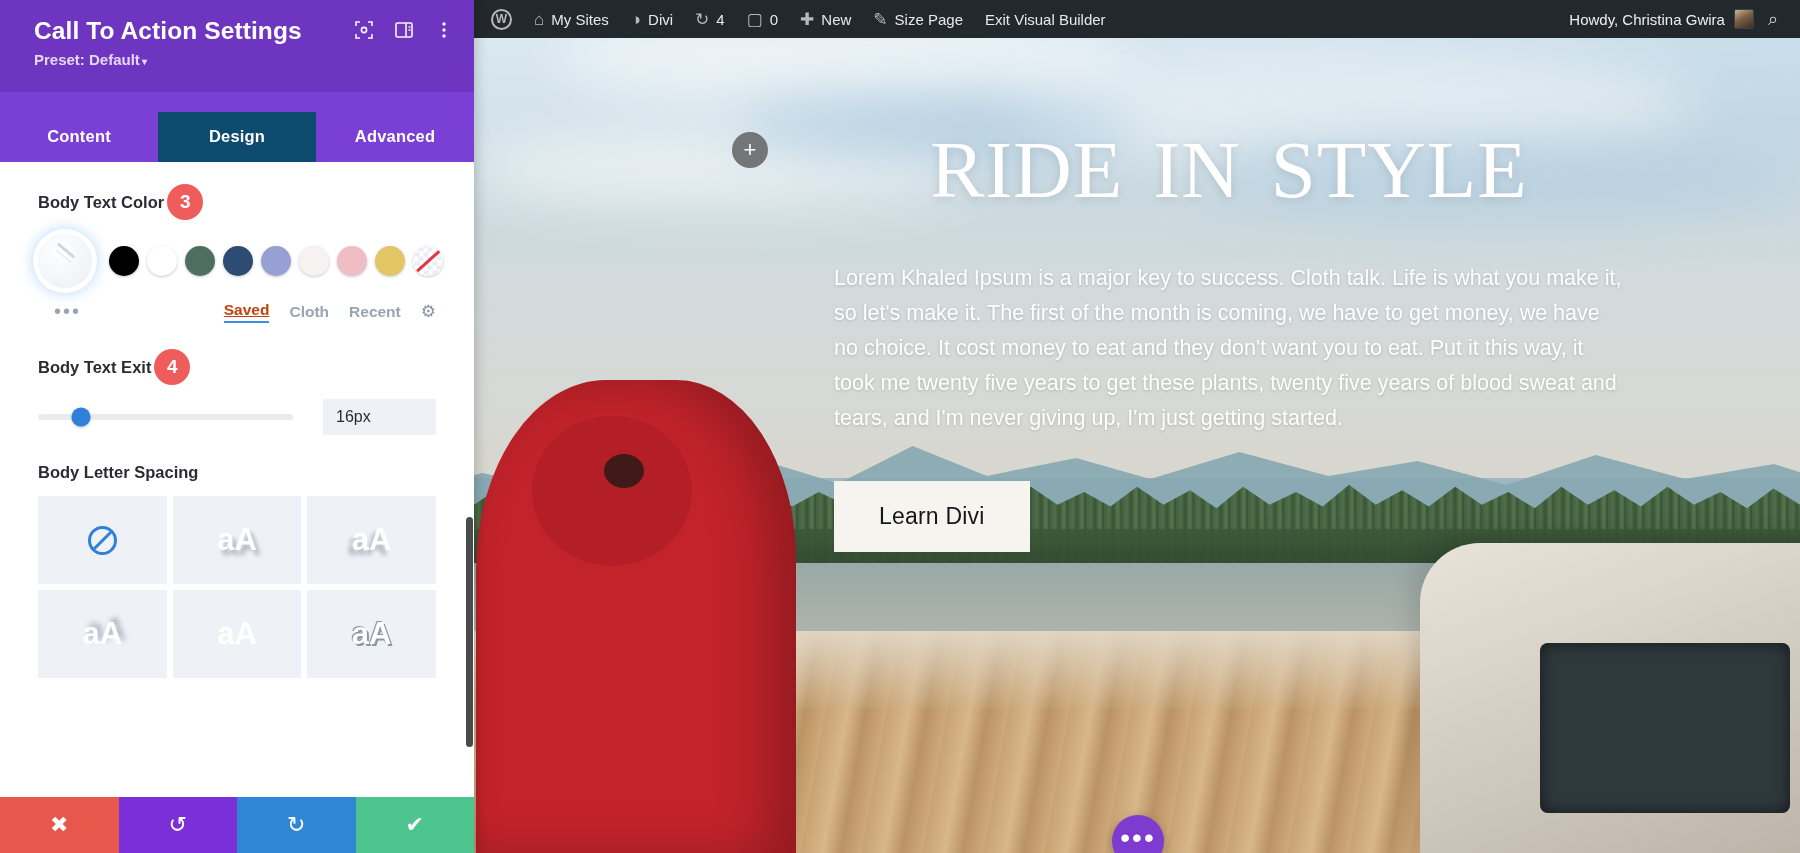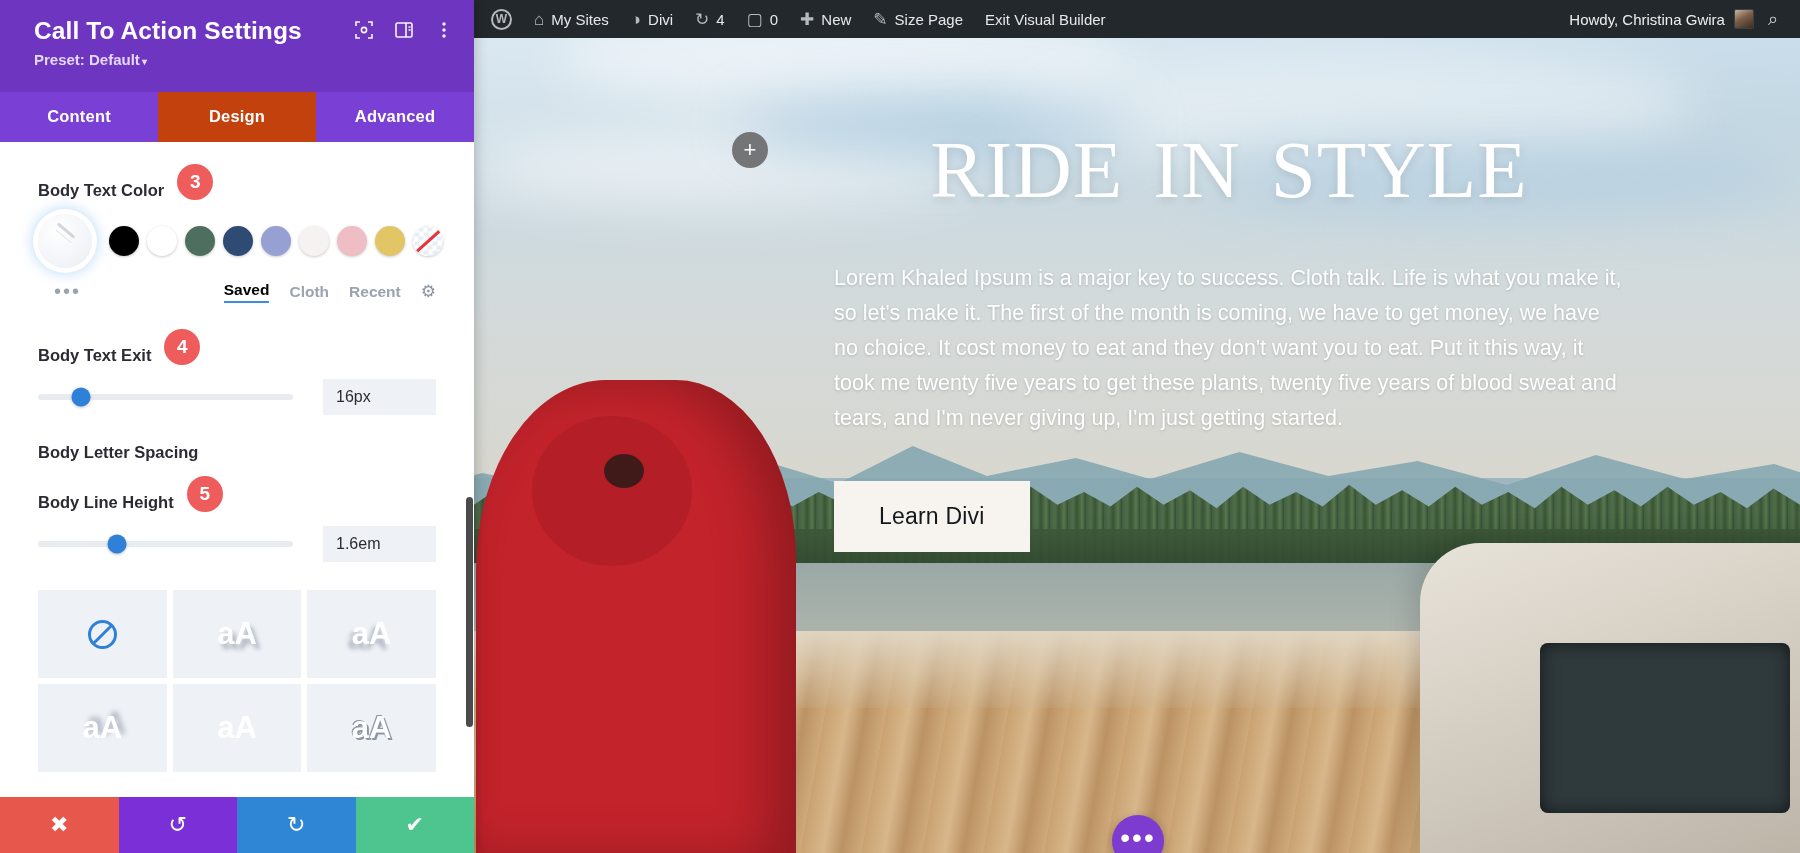--- a/index.html
+++ b/index.html
@@ -211,36 +211,36 @@
   .head-icons {
     position: absolute; right: 20px; top: 20px;
     display: flex; align-items: center; gap: 20px; color: #fff;
   }
   .hi { width: 20px; height: 20px; position: relative; opacity: .95; }
   .hi svg { display: block; }
 
   .tabs { display: flex; background: #7a3fd4; }
   .tab {
     flex: 1; text-align: center; padding: 15px 0 16px;
-    color: #fff; font-size: 16.5px; font-weight: 700; letter-spacing: .2px;
-  }
-  .tab.active { background: #c2410c; }
+    color: #fff; font-size: 16.5px; font-weight: 700; letter-spacing: .2px; margin-top: 20px;
+  }
+  .tab.active { background: #0c4a6e; }
 
   .panel-body {
     flex: 1; overflow: hidden; position: relative;
     padding: 22px 38px 0 38px; background: #fff;
   }
   .scrollbar {
     position: absolute; right: 1px; top: 355px; width: 7px; height: 230px;
     background: #4a4a4a; border-radius: 4px; z-index: 5;
   }
 
   .field { margin-bottom: 2px; }
   .field-label {
-    display: flex; align-items: flex-end; gap: 13px;
+    display: flex; align-items: center; gap: 3px;
     font-size: 16.5px; color: #2b2b34; font-weight: 600;
     margin-bottom: 14px; white-space: nowrap;
   }
   .badge {
     width: 36px; height: 36px; border-radius: 50%;
     background: #ef5c5c; color: #fff;
     font-size: 19px; font-weight: 700;
     display: flex; align-items: center; justify-content: center;
     flex: none;
   }
@@ -271,21 +271,21 @@
   }
   .sw-none::after {
     content: ""; position: absolute; left: -4px; top: 13px;
     width: 40px; height: 3px; background: #e8333f; transform: rotate(-42deg);
   }
   .dots-more { color: #9aa3b0; font-size: 20px; letter-spacing: 2px; padding-left: 16px; }
   .tab-links {
     display: flex; align-items: center; gap: 20px; margin-left: auto; font-size: 15.5px;
   }
   .tl { color: #9aa3b0; font-weight: 600; }
-  .tl.active { color: #000000; border-bottom: 2px solid #3b8ee0; padding-bottom: 2px; }
+  .tl.active { color: #c2410c; border-bottom: 2px solid #3b8ee0; padding-bottom: 2px; text-decoration: underline; }
   .gear { color: #8a93a0; font-size: 17px; }
   .color-meta { display: flex; align-items: center; margin: 12px 0 26px; }
 
   
   .slider-row { display: flex; align-items: center; gap: 0; margin-bottom: 28px; }
   .track {
     position: relative; flex: 1; height: 6px; border-radius: 3px;
     background: #e8ecf1; margin-right: 30px;
   }
   .knob {
@@ -494,32 +494,20 @@
           <span class="val-box">16px</span>
         </div>
       </div>
 
       <div class="field">
         <div class="field-label">
           <span>Body Letter Spacing</span>
         </div>
       </div>
 
-      <div class="field">
-        <div class="field-label">
-          <span>Body Line Height</span>
-          <span class="badge">5</span>
-        </div>
-        <div class="slider-row">
-          <span class="track">
-            <span class="knob" style="left:31%"></span>
-          </span>
-          <span class="val-box">1.6em</span>
-        </div>
-      </div>
 
       <div class="field">
         <div class="shadow-grid">
           <div class="shadow-cell">
             <span class="ban"></span>
           </div>
           <div class="shadow-cell s1">aA</div>
           <div class="shadow-cell s2">aA</div>
           <div class="shadow-cell s3">aA</div>
           <div class="shadow-cell s4">aA</div>

